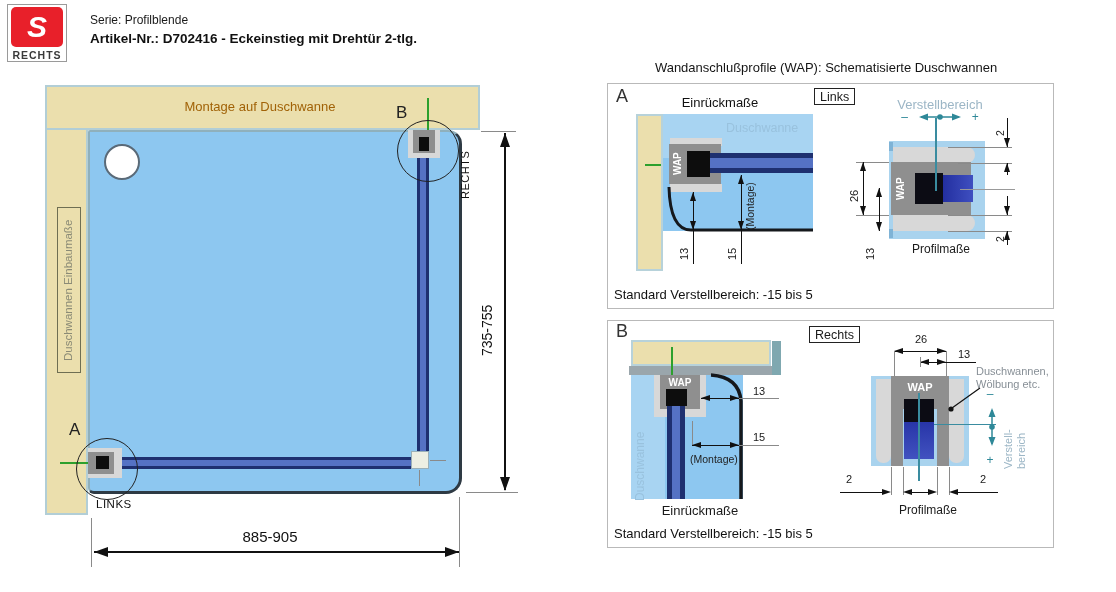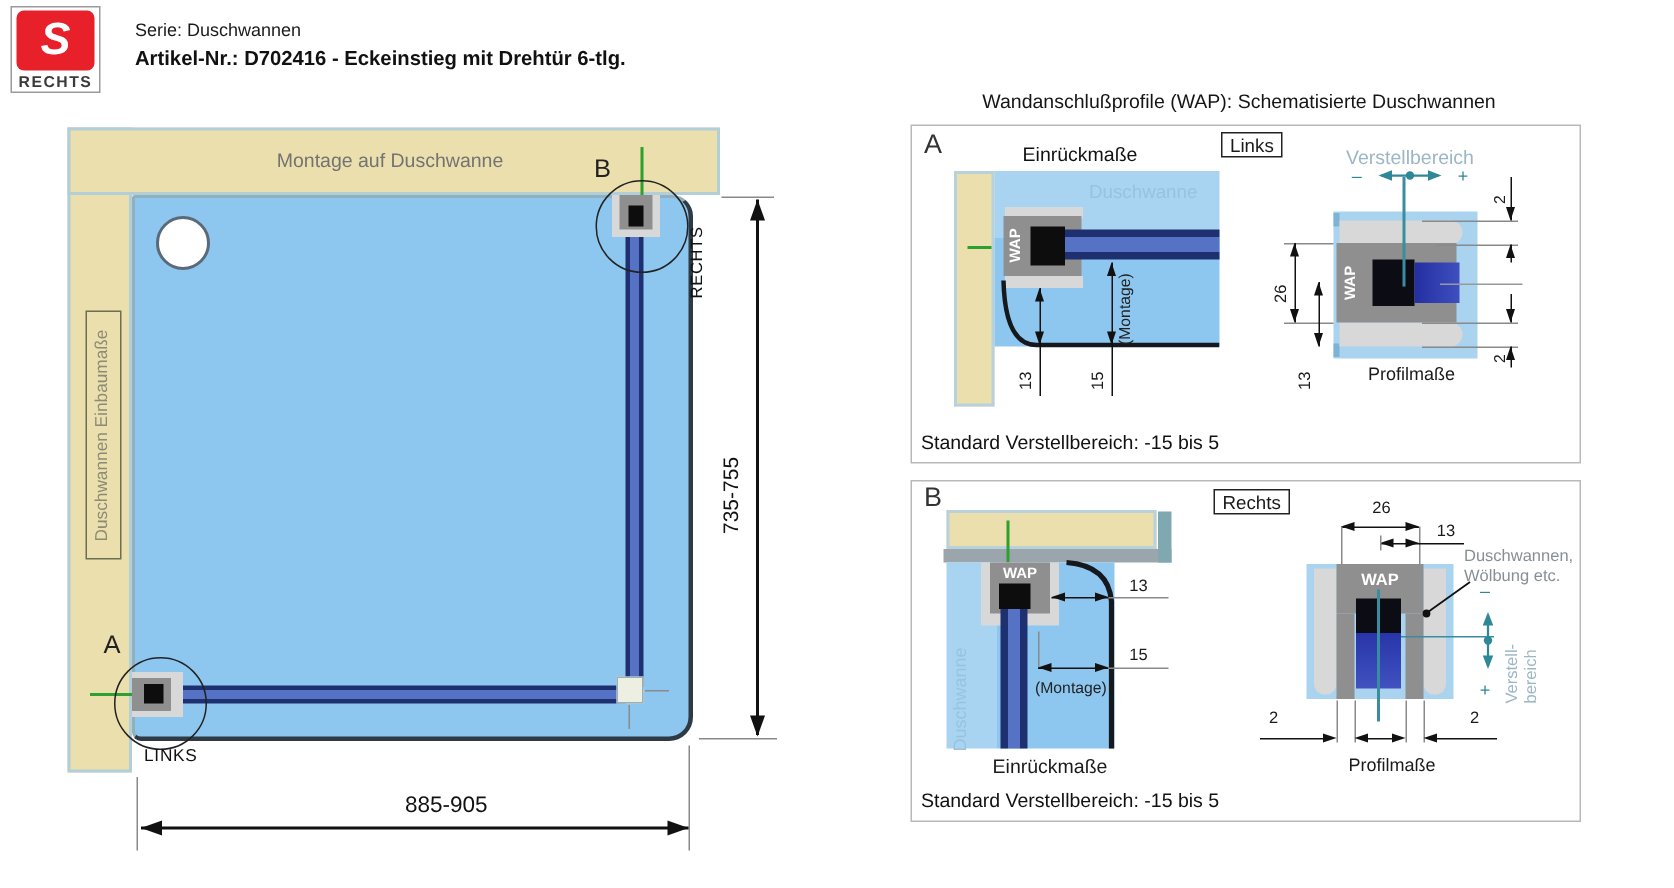--- a/index.html
+++ b/index.html
@@ -36,26 +36,26 @@
 <body>
 
 <div id="page">
 
   <div class="abs" style="left:7px;top:4px;width:60px;height:58px;border:1px solid #9a9a9a;background:#fff;">
     <div class="abs" style="left:3px;top:2px;width:52px;height:40px;background:#e8202a;border-radius:5px;text-align:center;">
       <span style="color:#fff;font-size:30px;font-weight:bold;font-style:italic;line-height:40px;">S</span>
     </div>
     <div class="abs" style="left:0;top:44px;width:58px;text-align:center;font-size:10.5px;font-weight:bold;letter-spacing:1px;color:#3a3a3a;">RECHTS</div>
   </div>
-  <div class="abs" style="left:90px;top:13px;font-size:12px;color:#1a1a1a;">Serie: Duschwannen</div>
-  <div class="abs" style="left:90px;top:31px;font-size:13.5px;font-weight:bold;color:#111;">Artikel-Nr.: D702416 - Eckeinstieg mit Drehtür 6-tlg.</div>
+  <div class="abs" style="left:90px;top:13px;font-size:12px;color:#1a1a1a;">Serie: Profilblende</div>
+  <div class="abs" style="left:90px;top:31px;font-size:13.5px;font-weight:bold;color:#111;">Artikel-Nr.: D702416 - Eckeinstieg mit Drehtür 2-tlg.</div>
 
   <div class="abs beige" style="left:45px;top:85px;width:43px;height:430px;"></div>
   <div class="abs beige" style="left:45px;top:85px;width:435px;height:45px;"></div>
-  <div class="abs" style="left:120px;top:99px;width:280px;text-align:center;font-size:13px;color:#737373;">Montage auf Duschwanne</div>
+  <div class="abs" style="left:120px;top:99px;width:280px;text-align:center;font-size:13px;color:#a16207;">Montage auf Duschwanne</div>
 
   <div class="abs" style="left:88px;top:130px;width:374px;height:364px;background:#8dc7f0;border:2px solid #8fb0bc;border-right:3px solid #2e3a44;border-bottom:3px solid #2e3a44;border-radius:2px 14px 16px 6px;"></div>
   <div class="abs" style="left:104px;top:144px;width:36px;height:36px;background:#fff;border:2px solid #5a6a78;border-radius:50%;"></div>
 
   <div class="abs vtext" style="left:57px;top:207px;width:24px;height:166px;border:1.5px solid #6e6e52;font-size:11.5px;color:#8b8b76;text-align:center;line-height:21px;">Duschwannen Einbaumaße</div>
 
   <div class="abs" style="left:417px;top:132px;width:12px;height:326px;background:linear-gradient(90deg,#1e3070 0 3px,#5572c4 3px 9px,#1e3070 9px 12px);"></div>
   <div class="abs" style="left:100px;top:457px;width:317px;height:12px;background:linear-gradient(180deg,#1e3070 0 3px,#5572c4 3px 9px,#1e3070 9px 12px);"></div>
   <div class="abs" style="left:411px;top:451px;width:18px;height:18px;background:#edefe3;border:1px solid #9ab0b8;"></div>
   <div class="ghl" style="left:430px;top:460px;width:16px;"></div>
@@ -82,21 +82,21 @@
   <div class="vl" style="left:504px;top:133px;height:357px;width:1.5px;"></div>
   <div class="ah ah-u" style="left:500px;top:133px;"></div>
   <div class="ah ah-d" style="left:500px;top:477px;"></div>
   <div class="abs vtext" style="left:479px;top:272px;height:84px;font-size:14px;color:#111;">735-755</div>
 
   <div class="gvl" style="left:91px;top:518px;height:49px;"></div>
   <div class="gvl" style="left:459px;top:497px;height:70px;"></div>
   <div class="hl" style="left:94px;top:551px;width:365px;height:1.5px;"></div>
   <div class="ah ah-l" style="left:94px;top:547px;"></div>
   <div class="ah ah-r" style="left:445px;top:547px;"></div>
-  <div class="abs" style="left:215px;top:528px;width:110px;text-align:right;font-size:15px;color:#111;">885-905</div>
+  <div class="abs" style="left:215px;top:528px;width:110px;text-align:center;font-size:15px;color:#111;">885-905</div>
 
   <div class="abs" style="left:640px;top:60px;width:372px;text-align:center;font-size:13px;color:#151515;">Wandanschlußprofile (WAP): Schematisierte Duschwannen</div>
 
   <div class="panel" style="left:607px;top:83px;width:445px;height:224px;">
     <div class="abs" style="left:8px;top:2px;font-size:18px;color:#333;">A</div>
     <div class="abs" style="left:52px;top:11px;width:120px;text-align:center;font-size:13px;color:#111;">Einrückmaße</div>
     <div class="abs boxed" style="left:206px;top:4px;">Links</div>
 
     <div class="abs steel" style="left:277px;top:13px;width:110px;text-align:center;font-size:13px;">Verstellbereich</div>
     <div class="abs" style="left:282px;top:26px;width:100px;height:14px;display:flex;align-items:center;justify-content:center;gap:3px;">

